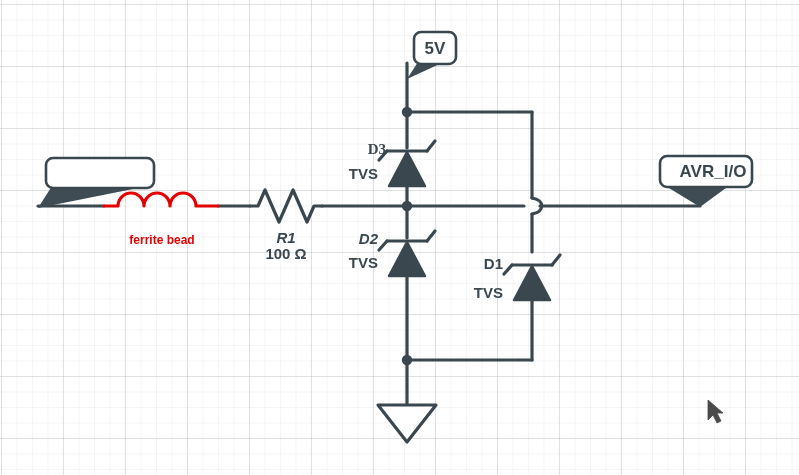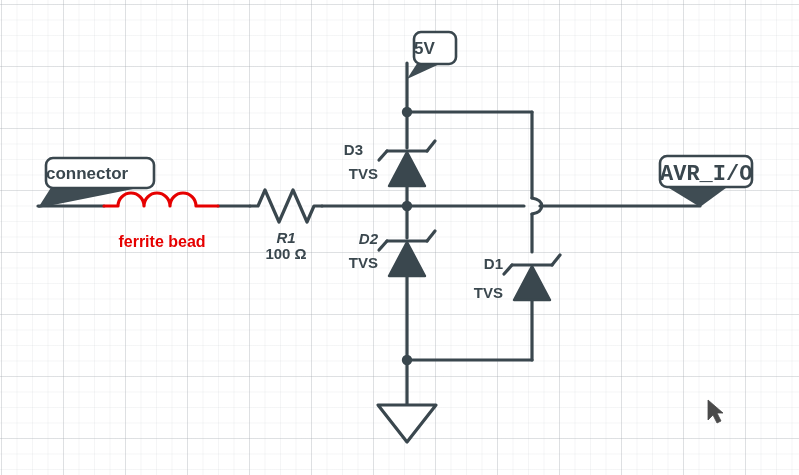--- a/index.html
+++ b/index.html
@@ -42,21 +42,21 @@
     pointer-events: none;
   }
   .lbl-dark { color: #3a474e; }
   .lbl-red  { color: #e60000; }
   .callout-text {
     position: absolute;
     font-family: "Liberation Sans", sans-serif;
     font-weight: bold;
     color: #3a474e;
     white-space: pre;
-    text-align: left;
+    text-align: center;
   }
   .comp-label {
     font-size: 15px;
     text-align: right;
   }
   .comp-label-c {
     font-size: 15px;
     text-align: center;
   }
 </style>
@@ -160,32 +160,31 @@
       <rect x="46" y="158" width="108" height="30" rx="7" ry="7" fill="#ffffff" stroke="#3a474e" stroke-width="2.6"></rect>
       <rect x="414" y="32" width="42" height="32" rx="7" ry="7" fill="#ffffff" stroke="#3a474e" stroke-width="2.6"></rect>
       <rect x="660" y="156" width="92" height="31" rx="7" ry="7" fill="#ffffff" stroke="#3a474e" stroke-width="2.6"></rect>
     </g>
 
     <g>
       <polygon points="708,400 708,420 713,415 717,423 721,421 717,413 723,413" fill="#4a4a4a" stroke="#4a4a4a" stroke-width="0.8"></polygon>
     </g>
   </svg>
 
-  <div class="callout-text" style="left:46px; top:164px; width:108px; font-size:17px;">connector</div>
 
   <div class="callout-text" style="left:414px; top:39px; width:42px; font-size:17px;">5V</div>
 
-  <div class="callout-text" style="left:660px; top:162px; width:106px; font-size:22px;font-family:Liberation Mono, monospace;">AVR_I/O</div>
+  <div class="callout-text" style="left:660px; top:162px; width:106px; font-size:17px;">AVR_I/O</div>
 
-  <div class="lbl lbl-red" style="left:104px; top:233px; width:116px; font-size:16px; text-align:center;">ferrite bead</div>
+  <div class="lbl lbl-red" style="left:104px; top:233px; width:116px; font-size:12px; text-align:center;">ferrite bead</div>
 
   <div class="lbl lbl-dark comp-label-c" style="left:242px; top:229px; width:88px;font-style:italic;">R1</div>
   <div class="lbl lbl-dark comp-label-c" style="left:242px; top:245px; width:88px;">100 Ω</div>
 
-  <div class="lbl lbl-dark comp-label" style="left:285px; top:141px; width:78px;">D3</div>
+  <div class="lbl lbl-dark comp-label" style="left:308px; top:141px; width:78px;font-family:Liberation Serif, serif;">D3</div>
   <div class="lbl lbl-dark comp-label" style="left:300px; top:165px; width:78px;">TVS</div>
 
   <div class="lbl lbl-dark comp-label" style="left:300px; top:230px; width:78px;font-style:italic;">D2</div>
   <div class="lbl lbl-dark comp-label" style="left:300px; top:254px; width:78px;">TVS</div>
 
   <div class="lbl lbl-dark comp-label" style="left:425px; top:255px; width:78px;">D1</div>
   <div class="lbl lbl-dark comp-label" style="left:425px; top:284px; width:78px;">TVS</div>
 
 </div>
 

